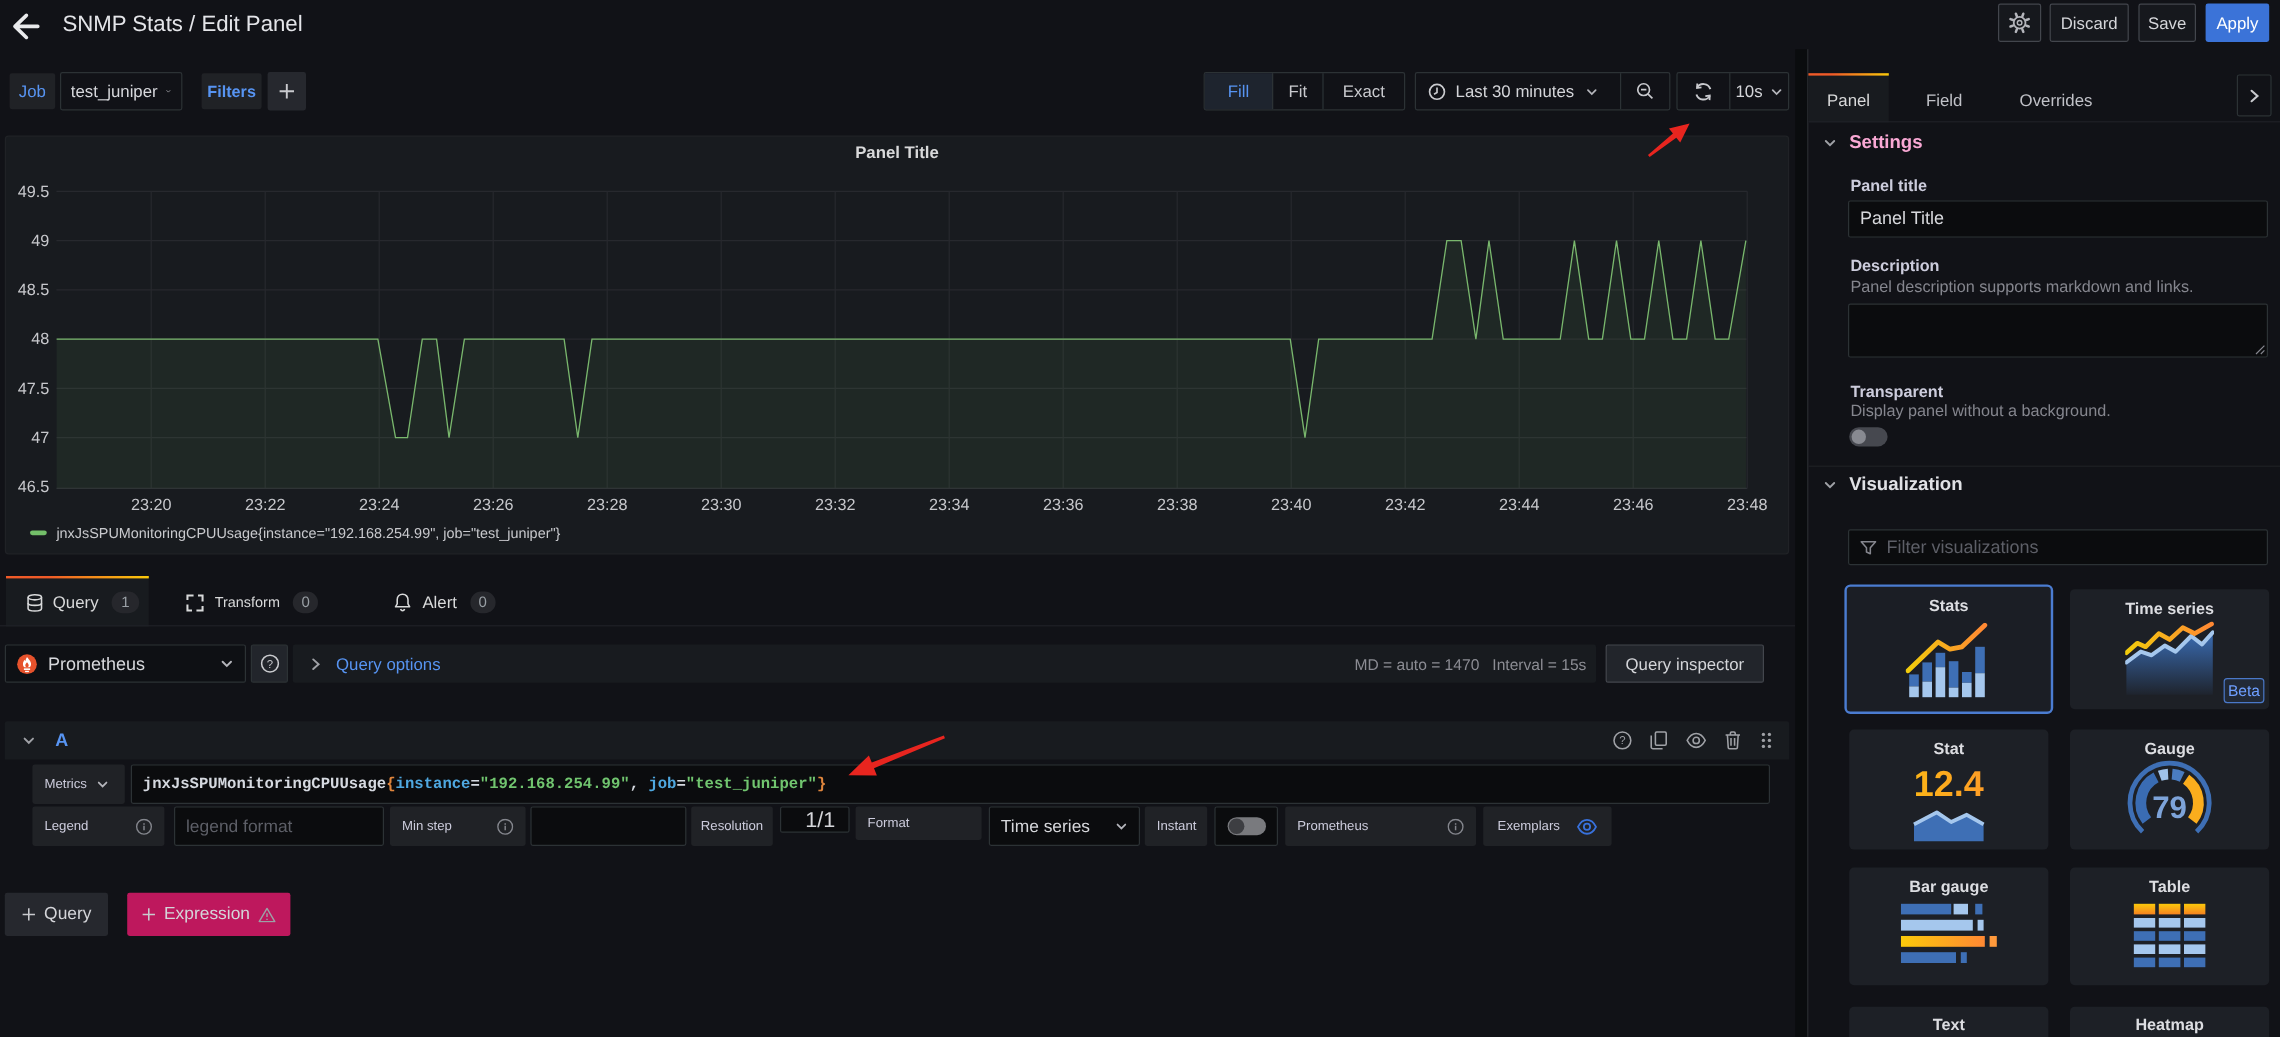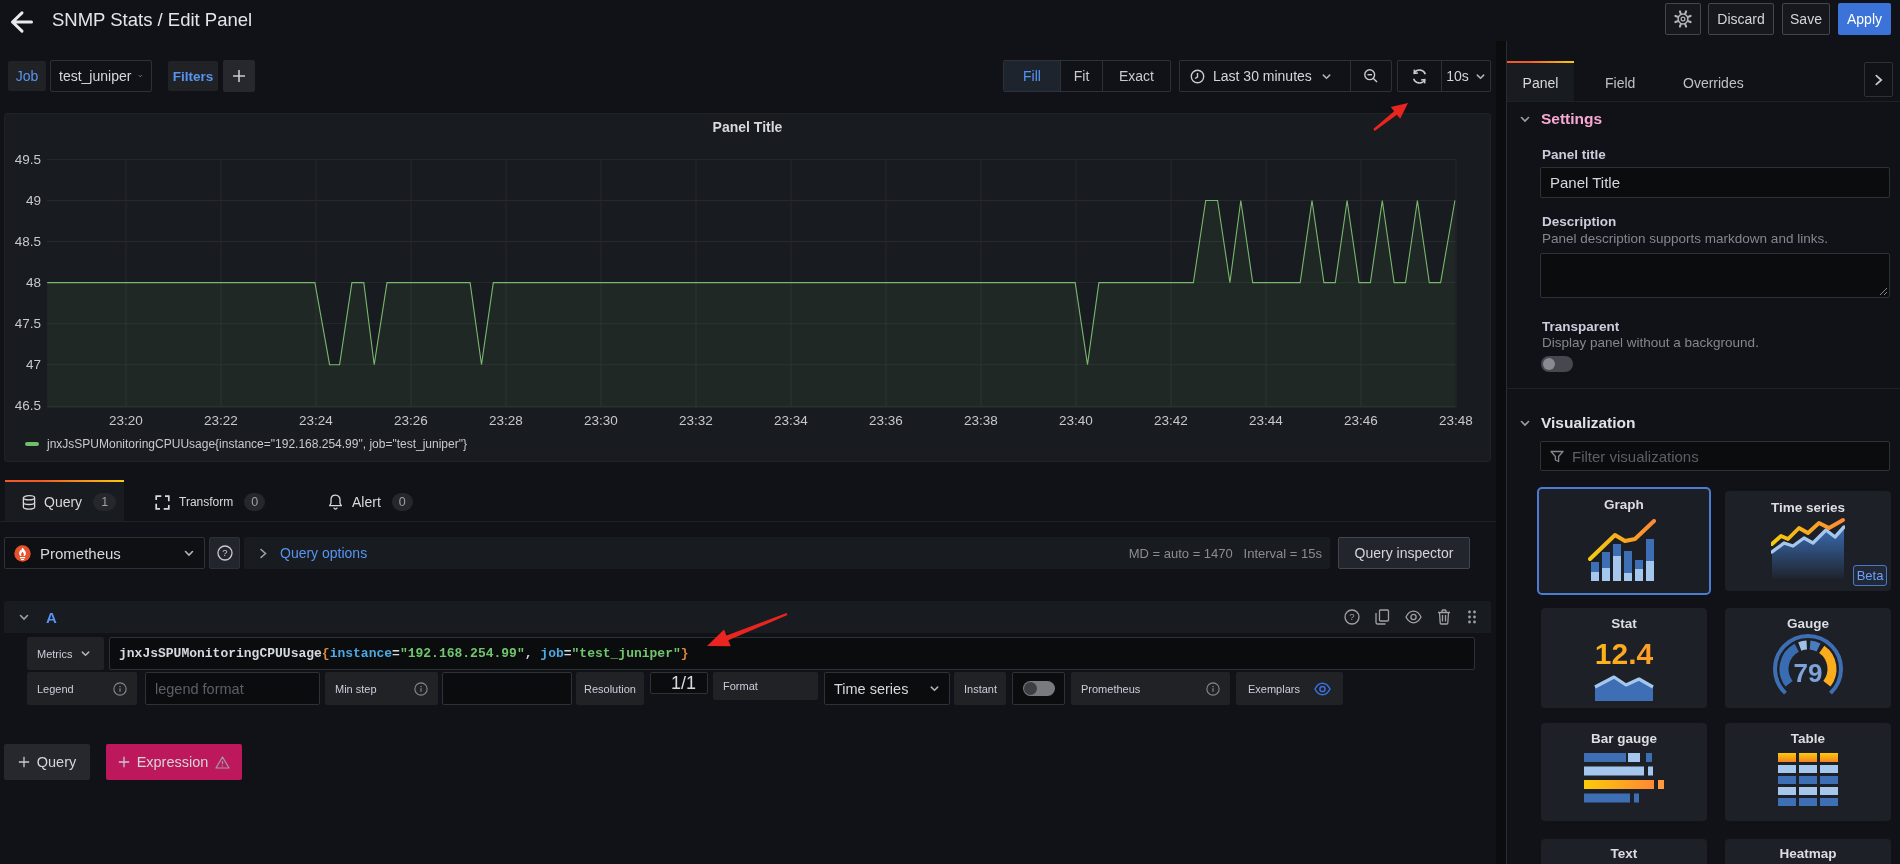--- a/index.html
+++ b/index.html
@@ -373,35 +373,35 @@
     </svg>
 </div>
 <div class="abs" style="left:1542px;top:319px;font-size:13.5px;font-weight:700;color:#ccccdc;">Transparent</div>
 <div class="abs" style="left:1542px;top:335px;font-size:13.5px;color:#85868e;">Display panel without a background.</div>
 <div class="abs" style="left:1541px;top:356px;width:32px;height:16px;border-radius:9px;background:#46484f;">
   <div style="position:absolute;left:2px;top:2px;width:12px;height:12px;border-radius:50%;background:#888a91;"></div>
 </div>
 
 <div class="abs" style="left:1507px;top:388px;width:393px;height:1px;background:#1f2125;"></div>
 
-<div class="abs flexc" style="left:1519px;top:414px;">
+<div class="abs flexc" style="left:1519px;top:395px;">
   <svg width="12" height="12" viewBox="0 0 12 12">
       <path d="M2.5 4.5 L6 8 L9.5 4.5" stroke="#9fa1a6" stroke-width="1.6" fill="none" stroke-linecap="round"></path>
     </svg>
   <span style="margin-left:10px;font-size:15.5px;font-weight:700;color:#e0e1e5;">Visualization</span>
 </div>
 <div class="abs inp flexc" style="left:1540px;top:441px;width:350px;height:30px;padding:0 9px;">
   <svg width="14" height="13" viewBox="0 0 14 13" fill="none" stroke="#85868e" stroke-width="1.3">
       <path d="M1 1.5 H13 L8.6 6.5 V11.5 L5.4 10 V6.5 Z" stroke-linejoin="round"></path>
     </svg>
   <span style="margin-left:8px;font-size:15px;color:#5d5f67;">Filter visualizations</span>
 </div>
 
 <div class="abs" style="left:1537px;top:487px;width:174px;height:108px;background:#1b1e25;border:2px solid #4b7cd1;border-radius:5px;">
-  <div style="text-align:center;margin-top:8px;font-size:13.5px;font-weight:700;color:#dcdde1;">Graph</div>
+  <div style="text-align:center;margin-top:8px;font-size:13.5px;font-weight:700;color:#dcdde1;">Stats</div>
   <svg width="76" height="66" viewBox="0 0 76 66" style="position:absolute;left:49px;top:30px;">
     <defs>
         <linearGradient id="oline" x1="0" y1="0" x2="1" y2="0">
           <stop offset="0" stop-color="#f2cc0c"></stop>
           <stop offset="1" stop-color="#ff8833"></stop>
         </linearGradient>
       </defs>
     <g>
       <rect x="3" y="43" width="8" height="10" fill="#3e6fb5"></rect>
         <rect x="3" y="53" width="8" height="9" fill="#a5c7ed"></rect>

